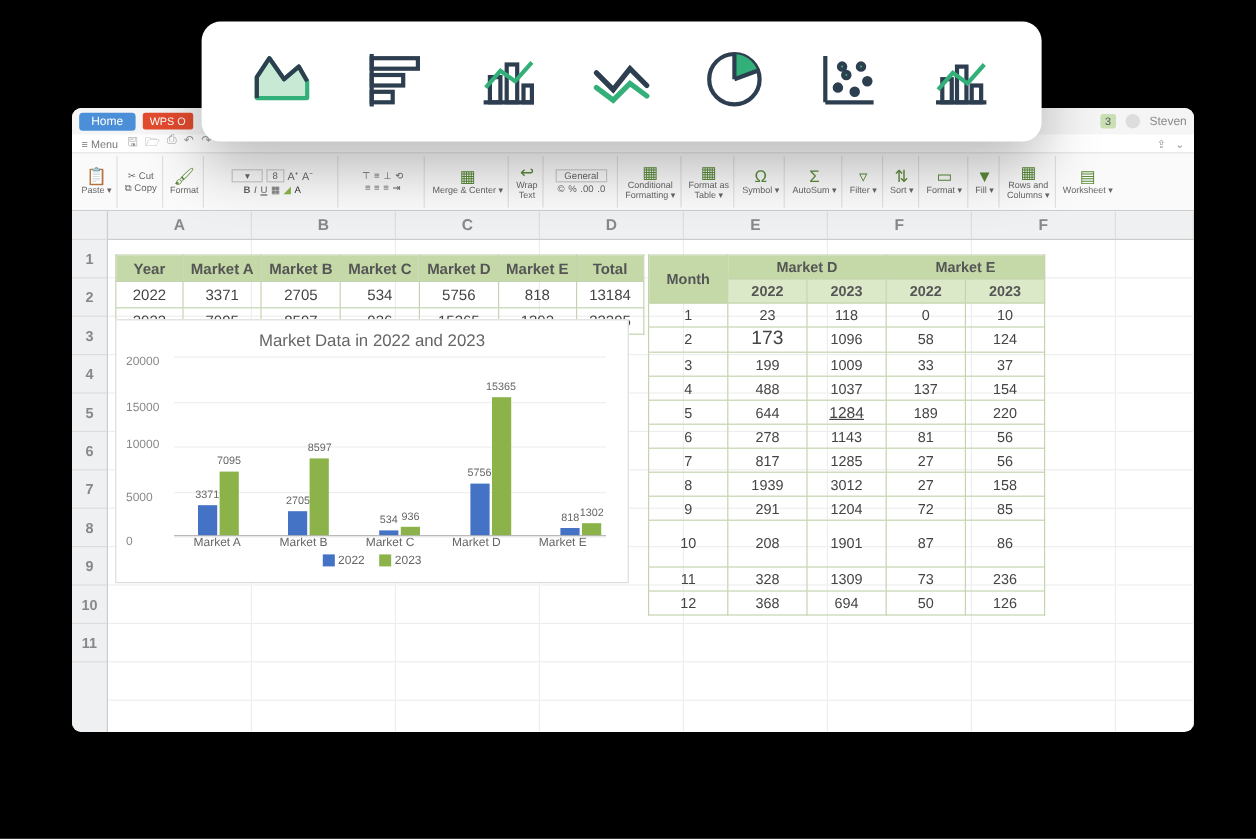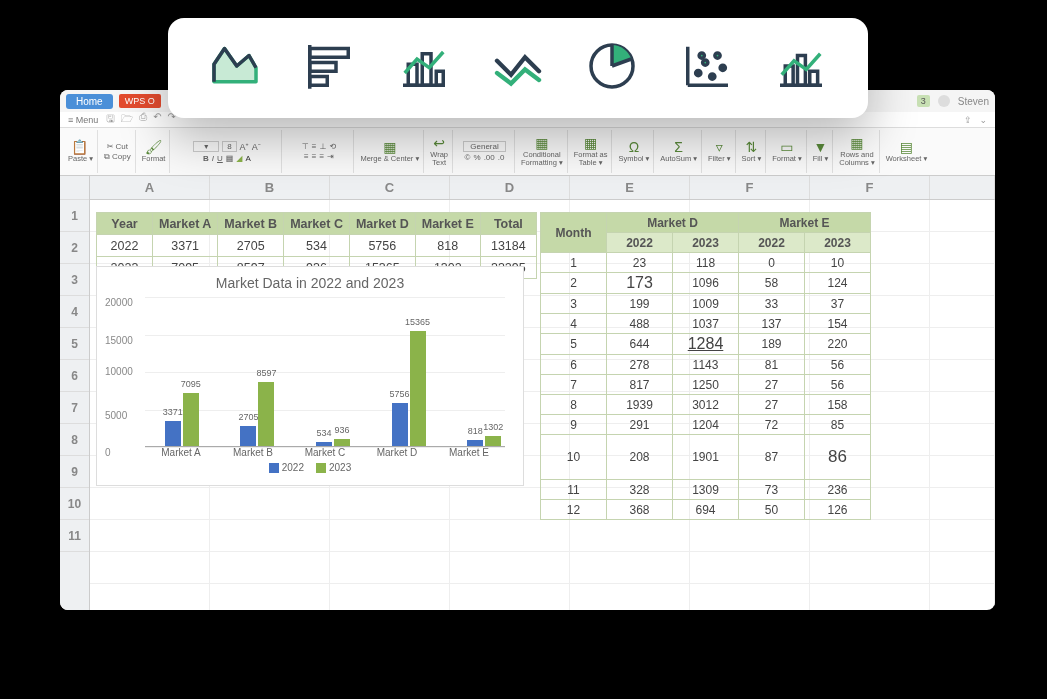--- a/index.html
+++ b/index.html
@@ -429,35 +429,35 @@
               <tr style="height: 20px;">
                 <td style="min-width: 66px; height: 19px; padding: 1px 6px; font-size: 12px;">4</td>
                 <td style="min-width: 66px; height: 19px; padding: 1px 6px; font-size: 12px;">488</td>
                 <td style="min-width: 66px; height: 19px; padding: 1px 6px; font-size: 12px;">1037</td>
                 <td style="min-width: 66px; height: 19px; padding: 1px 6px; font-size: 12px;">137</td>
                 <td style="min-width: 66px; height: 19px; padding: 1px 6px; font-size: 12px;">154</td>
               </tr>
               <tr style="height: 20px;">
                 <td style="min-width: 66px; height: 19px; padding: 1px 6px; font-size: 12px;">5</td>
                 <td style="min-width: 66px; height: 19px; padding: 1px 6px; font-size: 12px;">644</td>
-                <td style="min-width: 66px; height: 19px; padding: 1px 6px; font-size: 16px; text-decoration: underline;">1284</td>
+                <td style="min-width: 66px; height: 19px; padding: 1px 6px; font-size: 13px; text-decoration: underline;">1284</td>
                 <td style="min-width: 66px; height: 19px; padding: 1px 6px; font-size: 12px;">189</td>
                 <td style="min-width: 66px; height: 19px; padding: 1px 6px; font-size: 12px;">220</td>
               </tr>
               <tr style="height: 20px;">
                 <td style="min-width: 66px; height: 19px; padding: 1px 6px; font-size: 12px;">6</td>
                 <td style="min-width: 66px; height: 19px; padding: 1px 6px; font-size: 12px;">278</td>
                 <td style="min-width: 66px; height: 19px; padding: 1px 6px; font-size: 12px;">1143</td>
                 <td style="min-width: 66px; height: 19px; padding: 1px 6px; font-size: 12px;">81</td>
                 <td style="min-width: 66px; height: 19px; padding: 1px 6px; font-size: 12px;">56</td>
               </tr>
               <tr style="height: 20px;">
                 <td style="min-width: 66px; height: 19px; padding: 1px 6px; font-size: 12px;">7</td>
                 <td style="min-width: 66px; height: 19px; padding: 1px 6px; font-size: 12px; margin-top: 24px;">817</td>
-                <td style="min-width: 66px; height: 19px; padding: 1px 6px; font-size: 12px;">1250</td>
+                <td style="min-width: 66px; height: 19px; padding: 1px 6px; font-size: 12px;">1285</td>
                 <td style="min-width: 66px; height: 19px; padding: 1px 6px; font-size: 12px;">27</td>
                 <td style="min-width: 66px; height: 19px; padding: 1px 6px; font-size: 12px;">56</td>
               </tr>
               <tr style="height: 20px;">
                 <td style="min-width: 66px; height: 19px; padding: 1px 6px; font-size: 12px;">8</td>
                 <td style="min-width: 66px; height: 19px; padding: 1px 6px; font-size: 12px;">1939</td>
                 <td style="min-width: 66px; height: 19px; padding: 1px 6px; font-size: 12px; margin-top: 14px;">3012</td>
                 <td style="min-width: 66px; height: 19px; padding: 1px 6px; font-size: 12px;">27</td>
                 <td style="min-width: 66px; height: 19px; padding: 1px 6px; font-size: 12px;">158</td>
               </tr>
@@ -466,21 +466,21 @@
                 <td style="min-width: 66px; height: 19px; padding: 1px 6px; font-size: 12px;">291</td>
                 <td style="min-width: 66px; height: 19px; padding: 1px 6px; font-size: 12px;">1204</td>
                 <td style="min-width: 66px; height: 19px; padding: 1px 6px; font-size: 12px;">72</td>
                 <td style="min-width: 66px; height: 19px; padding: 1px 6px; font-size: 12px;">85</td>
               </tr>
               <tr style="height: 20px;">
                 <td style="min-width: 66px; height: 19px; padding: 1px 6px; font-size: 12px;">10</td>
                 <td style="min-width: 66px; height: 19px; padding: 1px 6px; font-size: 12px;">208</td>
                 <td style="min-width: 66px; height: 19px; padding: 1px 6px; font-size: 12px;">1901</td>
                 <td style="min-width: 66px; height: 19px; padding: 1px 6px; font-size: 12px;">87</td>
-                <td style="min-width: 66px; height: 19px; padding: 12px 6px; font-size: 17px;">86</td>
+                <td style="min-width: 66px; height: 19px; padding: 12px 6px; font-size: 12px;">86</td>
               </tr>
               <tr style="height: 20px;">
                 <td style="min-width: 66px; height: 19px; padding: 1px 6px; font-size: 12px;">11</td>
                 <td style="min-width: 66px; height: 19px; padding: 1px 6px; font-size: 12px;">328</td>
                 <td style="min-width: 66px; height: 19px; padding: 1px 6px; font-size: 12px;">1309</td>
                 <td style="min-width: 66px; height: 19px; padding: 1px 6px; font-size: 12px;">73</td>
                 <td style="min-width: 66px; height: 19px; padding: 1px 6px; font-size: 12px;">236</td>
               </tr>
               <tr style="height: 20px;">
                 <td style="min-width: 66px; height: 19px; padding: 1px 6px; font-size: 12px;">12</td>

